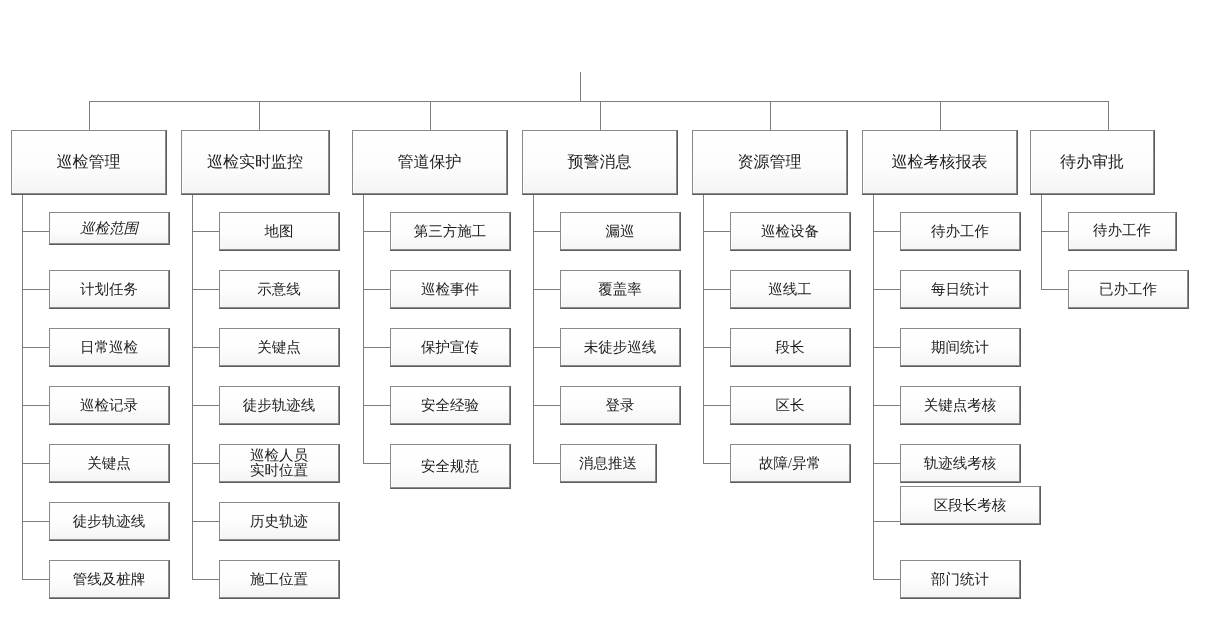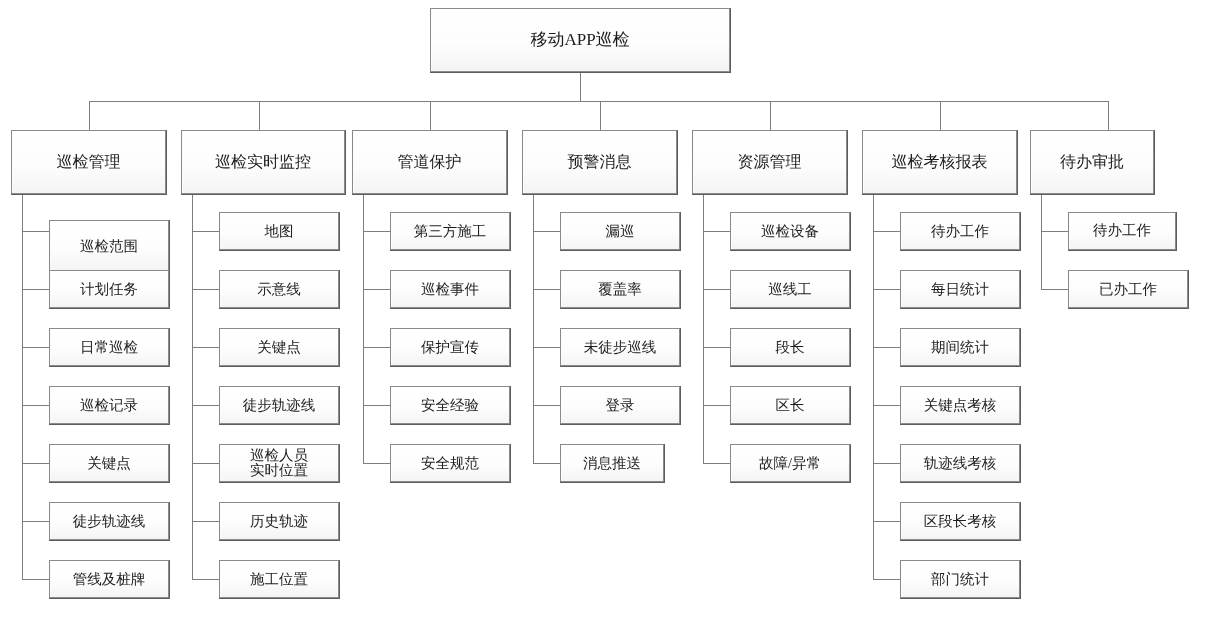--- a/index.html
+++ b/index.html
@@ -144,64 +144,63 @@
       <div class="wire h" style="left: 873px; top: 405px; width: 27px;"></div>
       <div class="wire h" style="left: 873px; top: 463px; width: 27px;"></div>
       <div class="wire h" style="left: 873px; top: 521px; width: 27px;"></div>
       <div class="wire h" style="left: 873px; top: 579px; width: 27px;"></div>
       <div class="wire v" style="left: 1108px; top: 101px; height: 29px;"></div>
       <div class="wire v" style="left: 1041px; top: 194px; height: 96px;"></div>
       <div class="wire h" style="left: 1041px; top: 231px; width: 27px;"></div>
       <div class="wire h" style="left: 1041px; top: 289px; width: 27px;"></div>
     </div>
 
-  <div class="node root">移动APP巡检</div>
 
   <div id="nodes">
       <div class="node cat" style="left: 11px; width: 155px; text-align: right;">巡检管理</div>
-      <div class="node leaf" style="left: 49px; top: 220px; width: 120px; height: 52px;">巡检范围</div>
+      <div class="node leaf" style="left: 49px; top: 212px; width: 120px; height: 32px; font-style: italic;">巡检范围</div>
       <div class="node leaf" style="left: 49px; top: 270px; width: 120px; height: 38px;">计划任务</div>
       <div class="node leaf" style="left: 49px; top: 328px; width: 120px; height: 38px;">日常巡检</div>
       <div class="node leaf" style="left: 49px; top: 386px; width: 120px; height: 38px;">巡检记录</div>
       <div class="node leaf" style="left: 49px; top: 444px; width: 120px; height: 38px;">关键点</div>
       <div class="node leaf" style="left: 49px; top: 502px; width: 120px; height: 38px;">徒步轨迹线</div>
       <div class="node leaf" style="left: 49px; top: 560px; width: 120px; height: 38px;">管线及桩牌</div>
-      <div class="node cat" style="left: 181px; width: 164px;">巡检实时监控</div>
+      <div class="node cat" style="left: 181px; width: 148px;">巡检实时监控</div>
       <div class="node leaf" style="left: 219px; top: 212px; width: 120px; height: 38px;">地图</div>
       <div class="node leaf" style="left: 219px; top: 270px; width: 120px; height: 38px;">示意线</div>
       <div class="node leaf" style="left: 219px; top: 328px; width: 120px; height: 38px;">关键点</div>
       <div class="node leaf" style="left: 219px; top: 386px; width: 120px; height: 38px;">徒步轨迹线</div>
       <div class="node leaf two-line" style="left: 219px; top: 444px; width: 120px; height: 38px;">巡检人员
 实时位置</div>
       <div class="node leaf" style="left: 219px; top: 502px; width: 120px; height: 38px;">历史轨迹</div>
       <div class="node leaf" style="left: 219px; top: 560px; width: 120px; height: 38px;">施工位置</div>
       <div class="node cat" style="left: 352px; width: 155px;">管道保护</div>
       <div class="node leaf" style="left: 390px; top: 212px; width: 120px; height: 38px;">第三方施工</div>
       <div class="node leaf" style="left: 390px; top: 270px; width: 120px; height: 38px;">巡检事件</div>
       <div class="node leaf" style="left: 390px; top: 328px; width: 120px; height: 38px;">保护宣传</div>
       <div class="node leaf" style="left: 390px; top: 386px; width: 120px; height: 38px;">安全经验</div>
-      <div class="node leaf" style="left: 390px; top: 444px; width: 120px; height: 38px;">安全规范</div>
+      <div class="node leaf" style="left: 390px; top: 444px; width: 120px; height: 44px;">安全规范</div>
       <div class="node cat" style="left: 522px; width: 155px;">预警消息</div>
       <div class="node leaf" style="left: 560px; top: 212px; width: 120px; height: 38px;">漏巡</div>
       <div class="node leaf" style="left: 560px; top: 270px; width: 120px; height: 38px;">覆盖率</div>
       <div class="node leaf" style="left: 560px; top: 328px; width: 120px; height: 38px;">未徒步巡线</div>
       <div class="node leaf" style="left: 560px; top: 386px; width: 120px; height: 38px;">登录</div>
-      <div class="node leaf" style="left: 560px; top: 444px; width: 104px; height: 38px;">消息推送</div>
+      <div class="node leaf" style="left: 560px; top: 444px; width: 96px; height: 38px;">消息推送</div>
       <div class="node cat" style="left: 692px; width: 155px;">资源管理</div>
       <div class="node leaf" style="left: 730px; top: 212px; width: 120px; height: 38px;">巡检设备</div>
       <div class="node leaf" style="left: 730px; top: 270px; width: 120px; height: 38px;">巡线工</div>
       <div class="node leaf" style="left: 730px; top: 328px; width: 120px; height: 38px;">段长</div>
       <div class="node leaf" style="left: 730px; top: 386px; width: 120px; height: 38px;">区长</div>
       <div class="node leaf" style="left: 730px; top: 444px; width: 120px; height: 38px;">故障/异常</div>
       <div class="node cat" style="left: 862px; width: 155px;">巡检考核报表</div>
       <div class="node leaf" style="left: 900px; top: 212px; width: 120px; height: 38px;">待办工作</div>
       <div class="node leaf" style="left: 900px; top: 270px; width: 120px; height: 38px; text-align: center;">每日统计</div>
       <div class="node leaf" style="left: 900px; top: 328px; width: 120px; height: 38px;">期间统计</div>
       <div class="node leaf" style="left: 900px; top: 386px; width: 120px; height: 38px;">关键点考核</div>
       <div class="node leaf" style="left: 900px; top: 444px; width: 120px; height: 38px;">轨迹线考核</div>
-      <div class="node leaf" style="left: 900px; top: 502px; width: 120px; height: 38px; text-align: right;">区段长考核</div>
+      <div class="node leaf" style="left: 900px; top: 486px; width: 140px; height: 38px; text-align: right;">区段长考核</div>
       <div class="node leaf" style="left: 900px; top: 560px; width: 120px; height: 38px;">部门统计</div>
       <div class="node cat" style="left: 1030px; width: 124px;">待办审批</div>
       <div class="node leaf" style="left: 1068px; top: 212px; width: 108px; height: 38px; font-family: Liberation Mono, monospace;">待办工作</div>
       <div class="node leaf" style="left: 1068px; top: 270px; width: 120px; height: 38px;">已办工作</div>
     </div>
 
 </div>
 
 </body></html>

